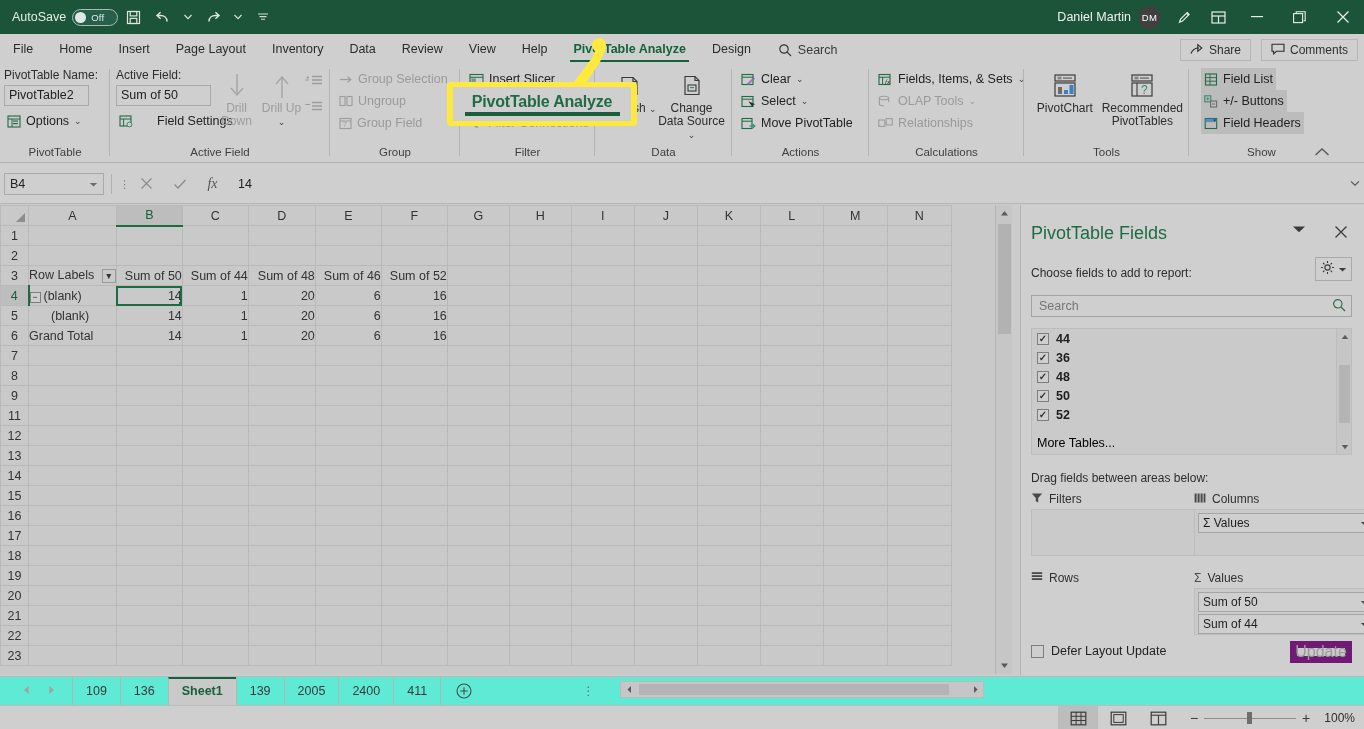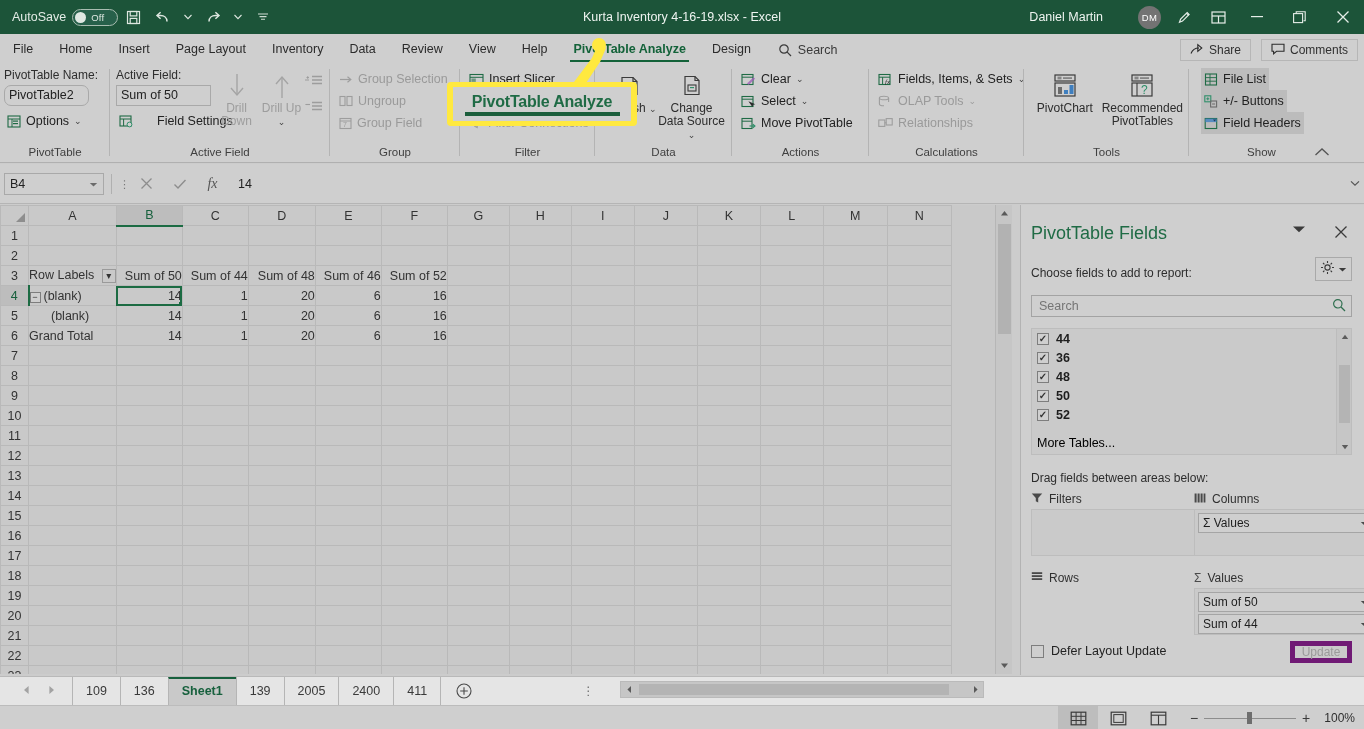--- a/index.html
+++ b/index.html
@@ -35,23 +35,23 @@
   .qat-btn.small { width:20px; }
   .title-text {
     position:absolute; left:0; right:0; text-align:center;
     font-size:12.5px; color:#eef4f0; pointer-events:none;
   }
   .tb-right {
     position:absolute; right:0; top:0; height:34px; display:flex; align-items:center;
   }
   .user-name { font-size:12.5px; color:#eef4f0; margin-right:7px; }
   .avatar {
-    width:23px; height:23px; border-radius:50%; background:#737373;
+    width:23px; height:23px; border-radius:50%; background:#404040;
     color:#fff; font-size:9.5px; display:flex; align-items:center; justify-content:center;
-    letter-spacing:.3px; margin-right:6px;margin-left:28px;
+    letter-spacing:.3px; margin-right:6px;
   }
   .tb-icon {
     width:34px; height:34px; display:flex; align-items:center; justify-content:center;
     color:#e6eee9;
   }
   .win-btn {
     width:43px; height:34px; display:flex; align-items:center; justify-content:center;
     color:#e6eee9;
   }
 
@@ -262,28 +262,28 @@
   .vals-scroll {
     position:absolute; right:-17px; top:19px; width:16px; bottom:0; background:#c6c6c6;
     border:1px solid #bcbcbc;
   }
   .defer {
     position:absolute; left:10px; bottom:17px; display:flex; align-items:center; gap:7px;
     font-size:12.5px; color:#222;
   }
   .updatebtn {
     position:absolute; right:12px; bottom:12px; width:62px; height:22px;
-    border:5px solid #701a75; background:#cacaca; color:#9b9b9b; font-size:12px;
+    border:7px solid #701a75; background:#cacaca; color:#9b9b9b; font-size:16px;
     display:flex; align-items:center; justify-content:center;
   }
 
   
   .sheetbar {
     position:absolute; left:0; top:676px; width:1364px; height:29px;
-    background:#e5e5e5; display:flex; align-items:center; border-top:1px solid #b9b9b9;
+    background:#5eead4; display:flex; align-items:center; border-top:1px solid #b9b9b9;
   }
   .nav-arrows { display:flex; align-items:center; gap:16px; padding:0 16px 0 22px; color:#a3a3a3; }
   .stab {
     font-size:12.5px; color:#3a3a3a; padding:0 13px; height:28px; line-height:28px;
     border-left:1px solid #b5b5b5; white-space:nowrap;
   }
   .stab.last { border-right:1px solid #b5b5b5; }
   .stab.active {
     color:#17603d; font-weight:bold; background:#c9c9c9;
     border-top:2px solid #17603d; line-height:25px; height:28px;
@@ -370,21 +370,20 @@
         <svg width="8" height="6" viewBox="0 0 8 6">
             <path d="M0.5 1 4 4.6 7.5 1" fill="none" stroke="#dde7e0" stroke-width="1.1"></path>
           </svg>
       </div>
       <div class="qat-btn">
         <svg width="14" height="10" viewBox="0 0 14 10">
             <path d="M2 2h10M3.5 4.6h7M5 7.2h4" stroke="#cfdcd4" stroke-width="1.1" fill="none"></path>
           </svg>
       </div>
     </div>
-    <div class="title-text">Kurta Inventory 4-16-19.xlsx  -  Excel</div>
     <div class="tb-right">
       <span class="user-name">Daniel Martin</span>
       <div class="avatar">DM</div>
       <div class="tb-icon">
         <svg width="17" height="17" viewBox="0 0 17 17">
             <path d="M3.5 13.2l1.1-3 6.6-6.6 1.9 1.9-6.6 6.6-3 1.1z" fill="none" stroke="#e6eee9" stroke-width="1.2"></path>
             <path d="M10.6 4.3l1.9 1.9" stroke="#e6eee9" stroke-width="1.2"></path>
           </svg>
       </div>
       <div class="tb-icon">
@@ -453,21 +452,21 @@
         <span>Comments</span>
       </div>
     </div>
   </div>
 
   <div class="ribbon">
 
     <div class="rgroup" style="width:110px;">
       <div class="gbody" style="flex-direction:column; align-items:flex-start; padding-left:4px;">
         <span class="lbl">PivotTable Name:</span>
-        <div class="txtbox" style="width:85px;border-radius:7px;">PivotTable2</div>
+        <div class="txtbox" style="width:85px;">PivotTable2</div>
         <div class="minibtn" style="margin-top:4px;">
           <span class="ic">
             <svg width="14" height="13" viewBox="0 0 14 13">
                 <rect x="1" y="1" width="12" height="11" fill="none" stroke="#1f6b45" stroke-width="1.1"></rect>
                 <path d="M1 4h12M5 4v8" stroke="#1f6b45" stroke-width="1"></path>
                 <rect x="6" y="5.5" width="5" height="1.2" fill="#1f6b45"></rect>
                 <rect x="6" y="8" width="5" height="1.2" fill="#1f6b45"></rect>
               </svg>
           </span>
           <span>Options</span>
@@ -739,21 +738,21 @@
 
     <div class="rgroup nodiv" style="width:145px;">
       <div class="gbody" style="flex-direction:column; padding-left:12px;">
         <div class="minibtn show-hl">
           <span class="ic">
             <svg width="14" height="13" viewBox="0 0 14 13">
                 <rect x="1.5" y="1" width="11" height="11" fill="none" stroke="#1f6b45" stroke-width="1.1"></rect>
                 <path d="M1.5 4.6h11M1.5 8.2h11M6 1v11" stroke="#1f6b45" stroke-width=".9"></path>
               </svg>
           </span>
-          <span>File List</span>
+          <span>Field List</span>
         </div>
         <div class="minibtn show-hl">
           <span class="ic">
             <svg width="14" height="13" viewBox="0 0 14 13">
                 <rect x="0.8" y="0.8" width="6" height="6" fill="none" stroke="#2f8f6a" stroke-width="1.1"></rect>
                 <path d="M2.3 3.8h3M3.8 2.3v3" stroke="#2f8f6a" stroke-width="1"></path>
                 <rect x="6.6" y="6" width="6" height="6" fill="none" stroke="#6b6b6b" stroke-width="1.1"></rect>
                 <path d="M8.1 9h3" stroke="#6b6b6b" stroke-width="1"></path>
               </svg>
           </span>
@@ -1008,37 +1007,20 @@
             <td class="cell"></td>
             <td class="cell"></td>
             <td class="cell"></td>
             <td class="cell"></td>
             <td class="cell"></td>
             <td class="cell"></td>
             <td class="cell"></td>
             <td class="cell"></td>
           </tr>
         <tr>
-            <th class="rowhdr">10</th>
-            <td class="cell"></td>
-            <td class="cell"></td>
-            <td class="cell"></td>
-            <td class="cell"></td>
-            <td class="cell"></td>
-            <td class="cell"></td>
-            <td class="cell"></td>
-            <td class="cell"></td>
-            <td class="cell"></td>
-            <td class="cell"></td>
-            <td class="cell"></td>
-            <td class="cell"></td>
-            <td class="cell"></td>
-            <td class="cell"></td>
-          </tr>
-        <tr>
             <th class="rowhdr">11</th>
             <td class="cell"></td>
             <td class="cell"></td>
             <td class="cell"></td>
             <td class="cell"></td>
             <td class="cell"></td>
             <td class="cell"></td>
             <td class="cell"></td>
             <td class="cell"></td>
             <td class="cell"></td>

